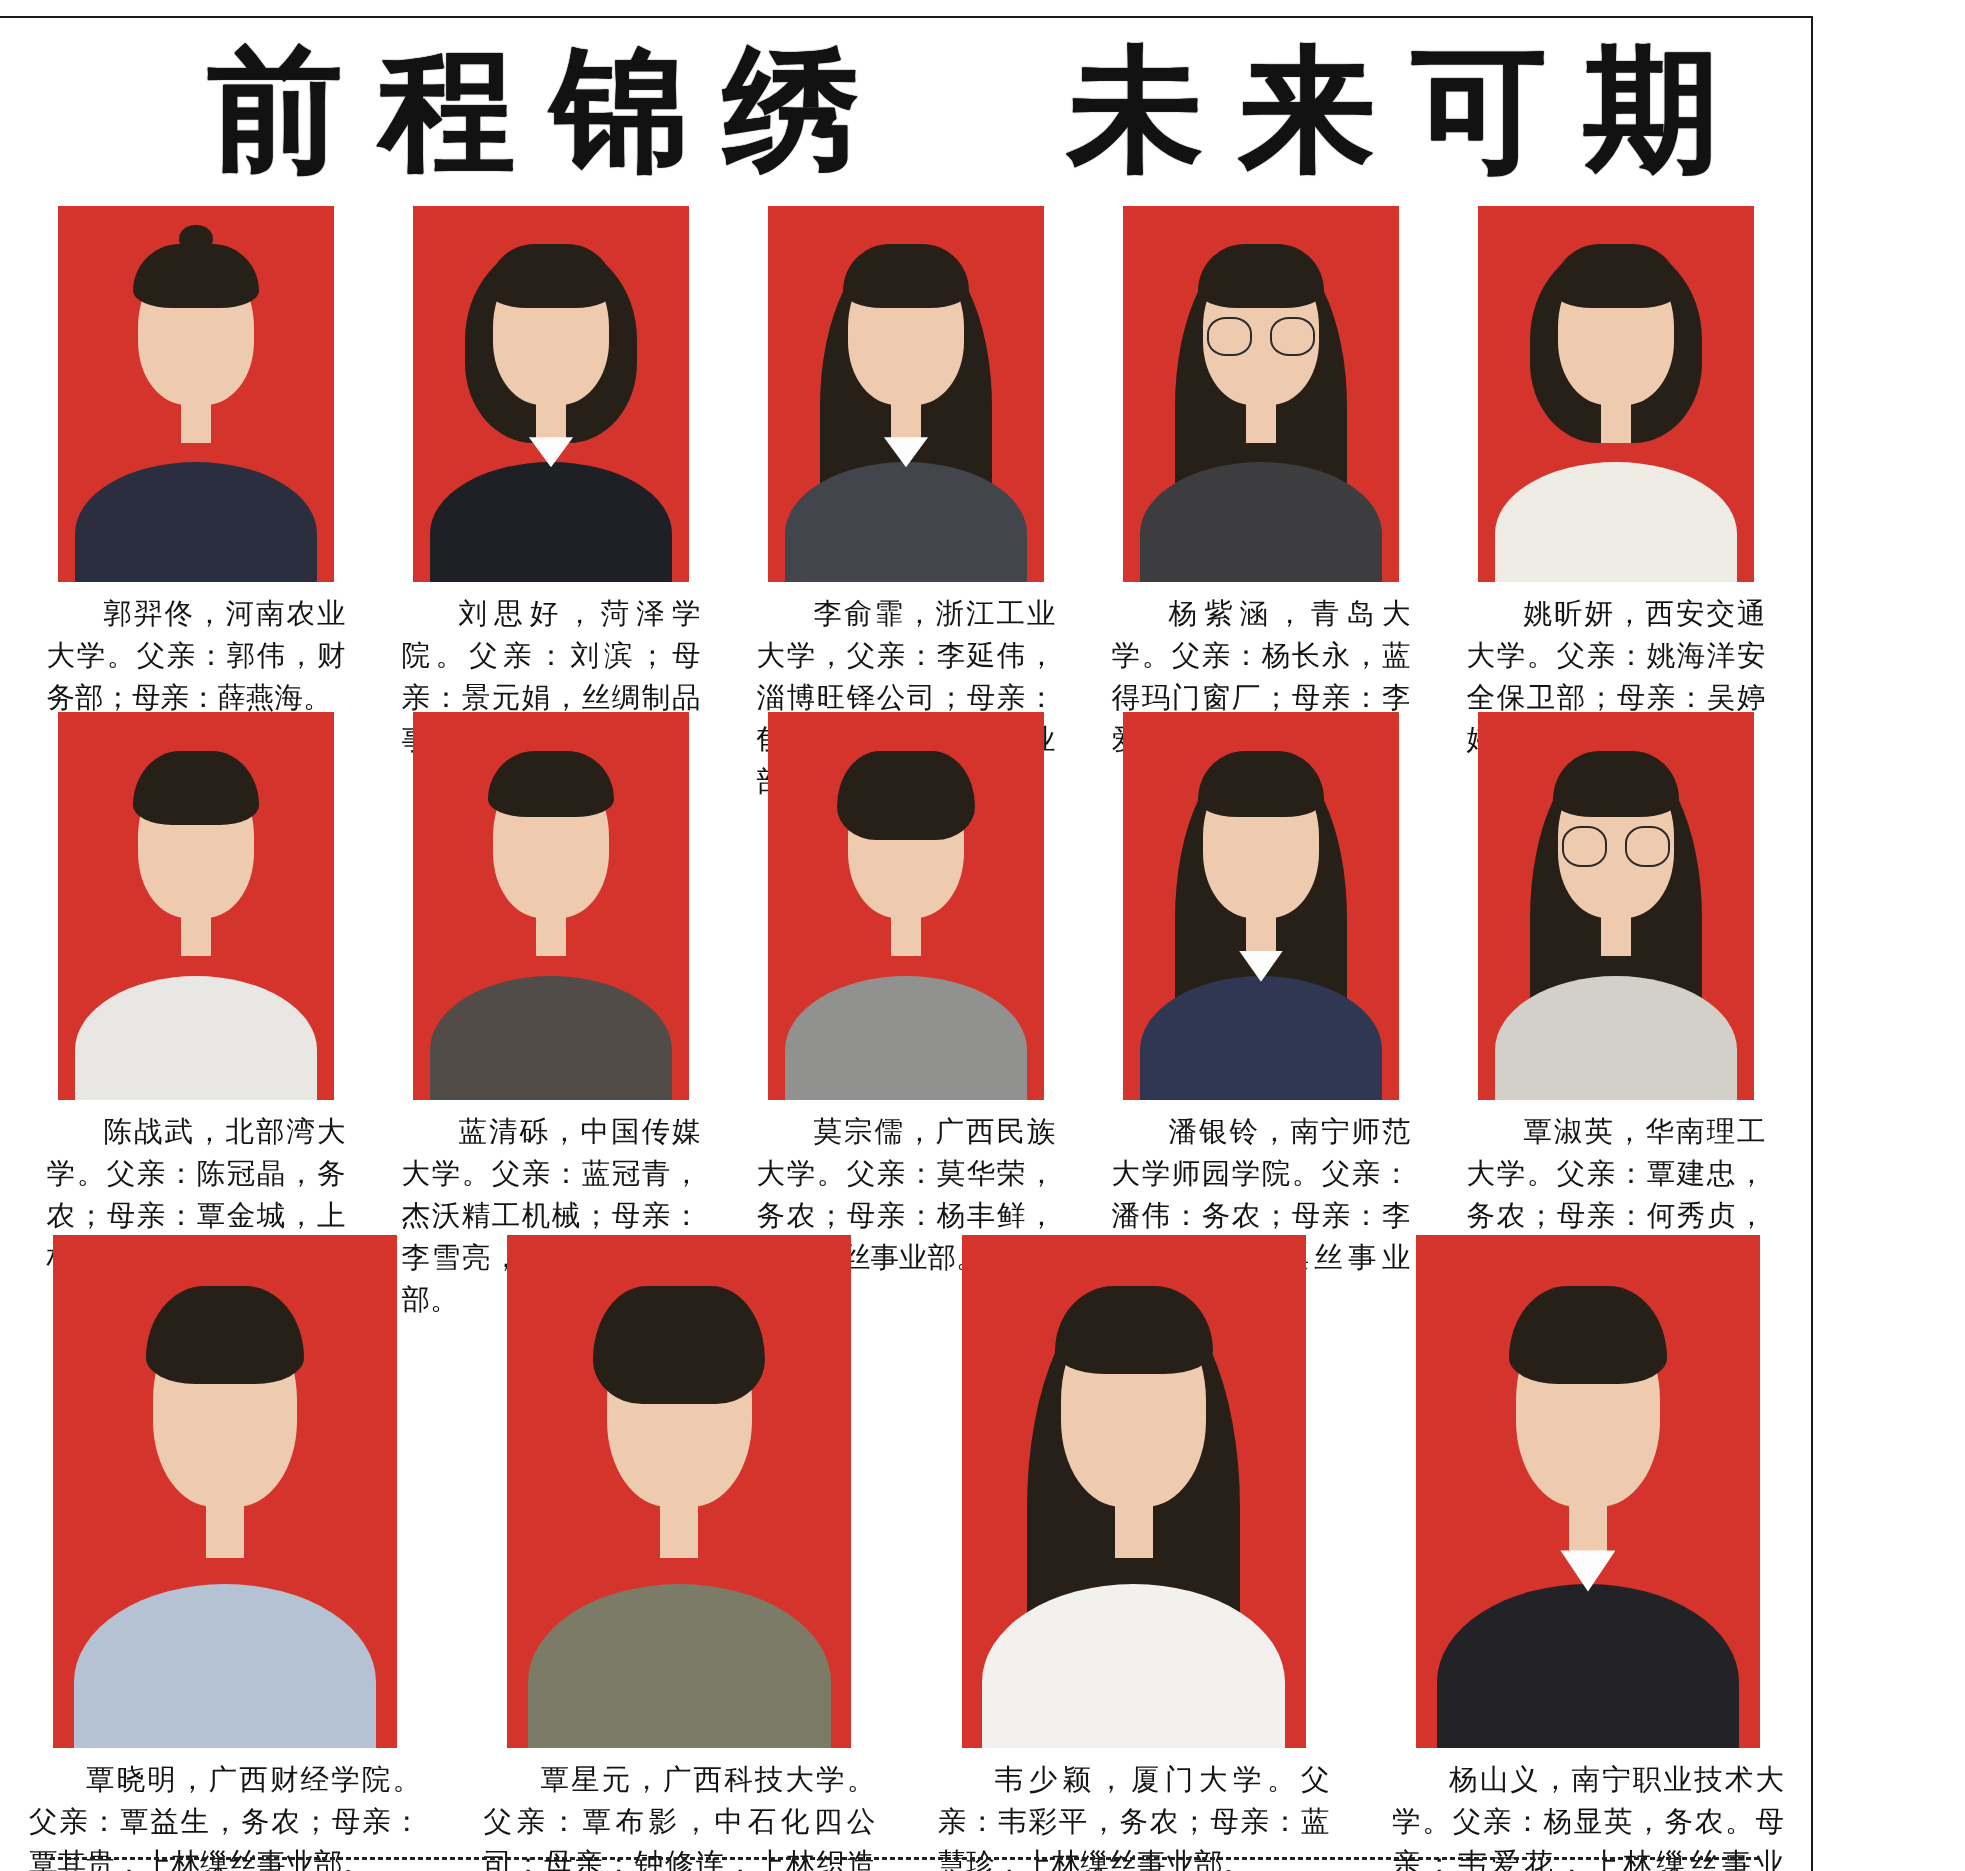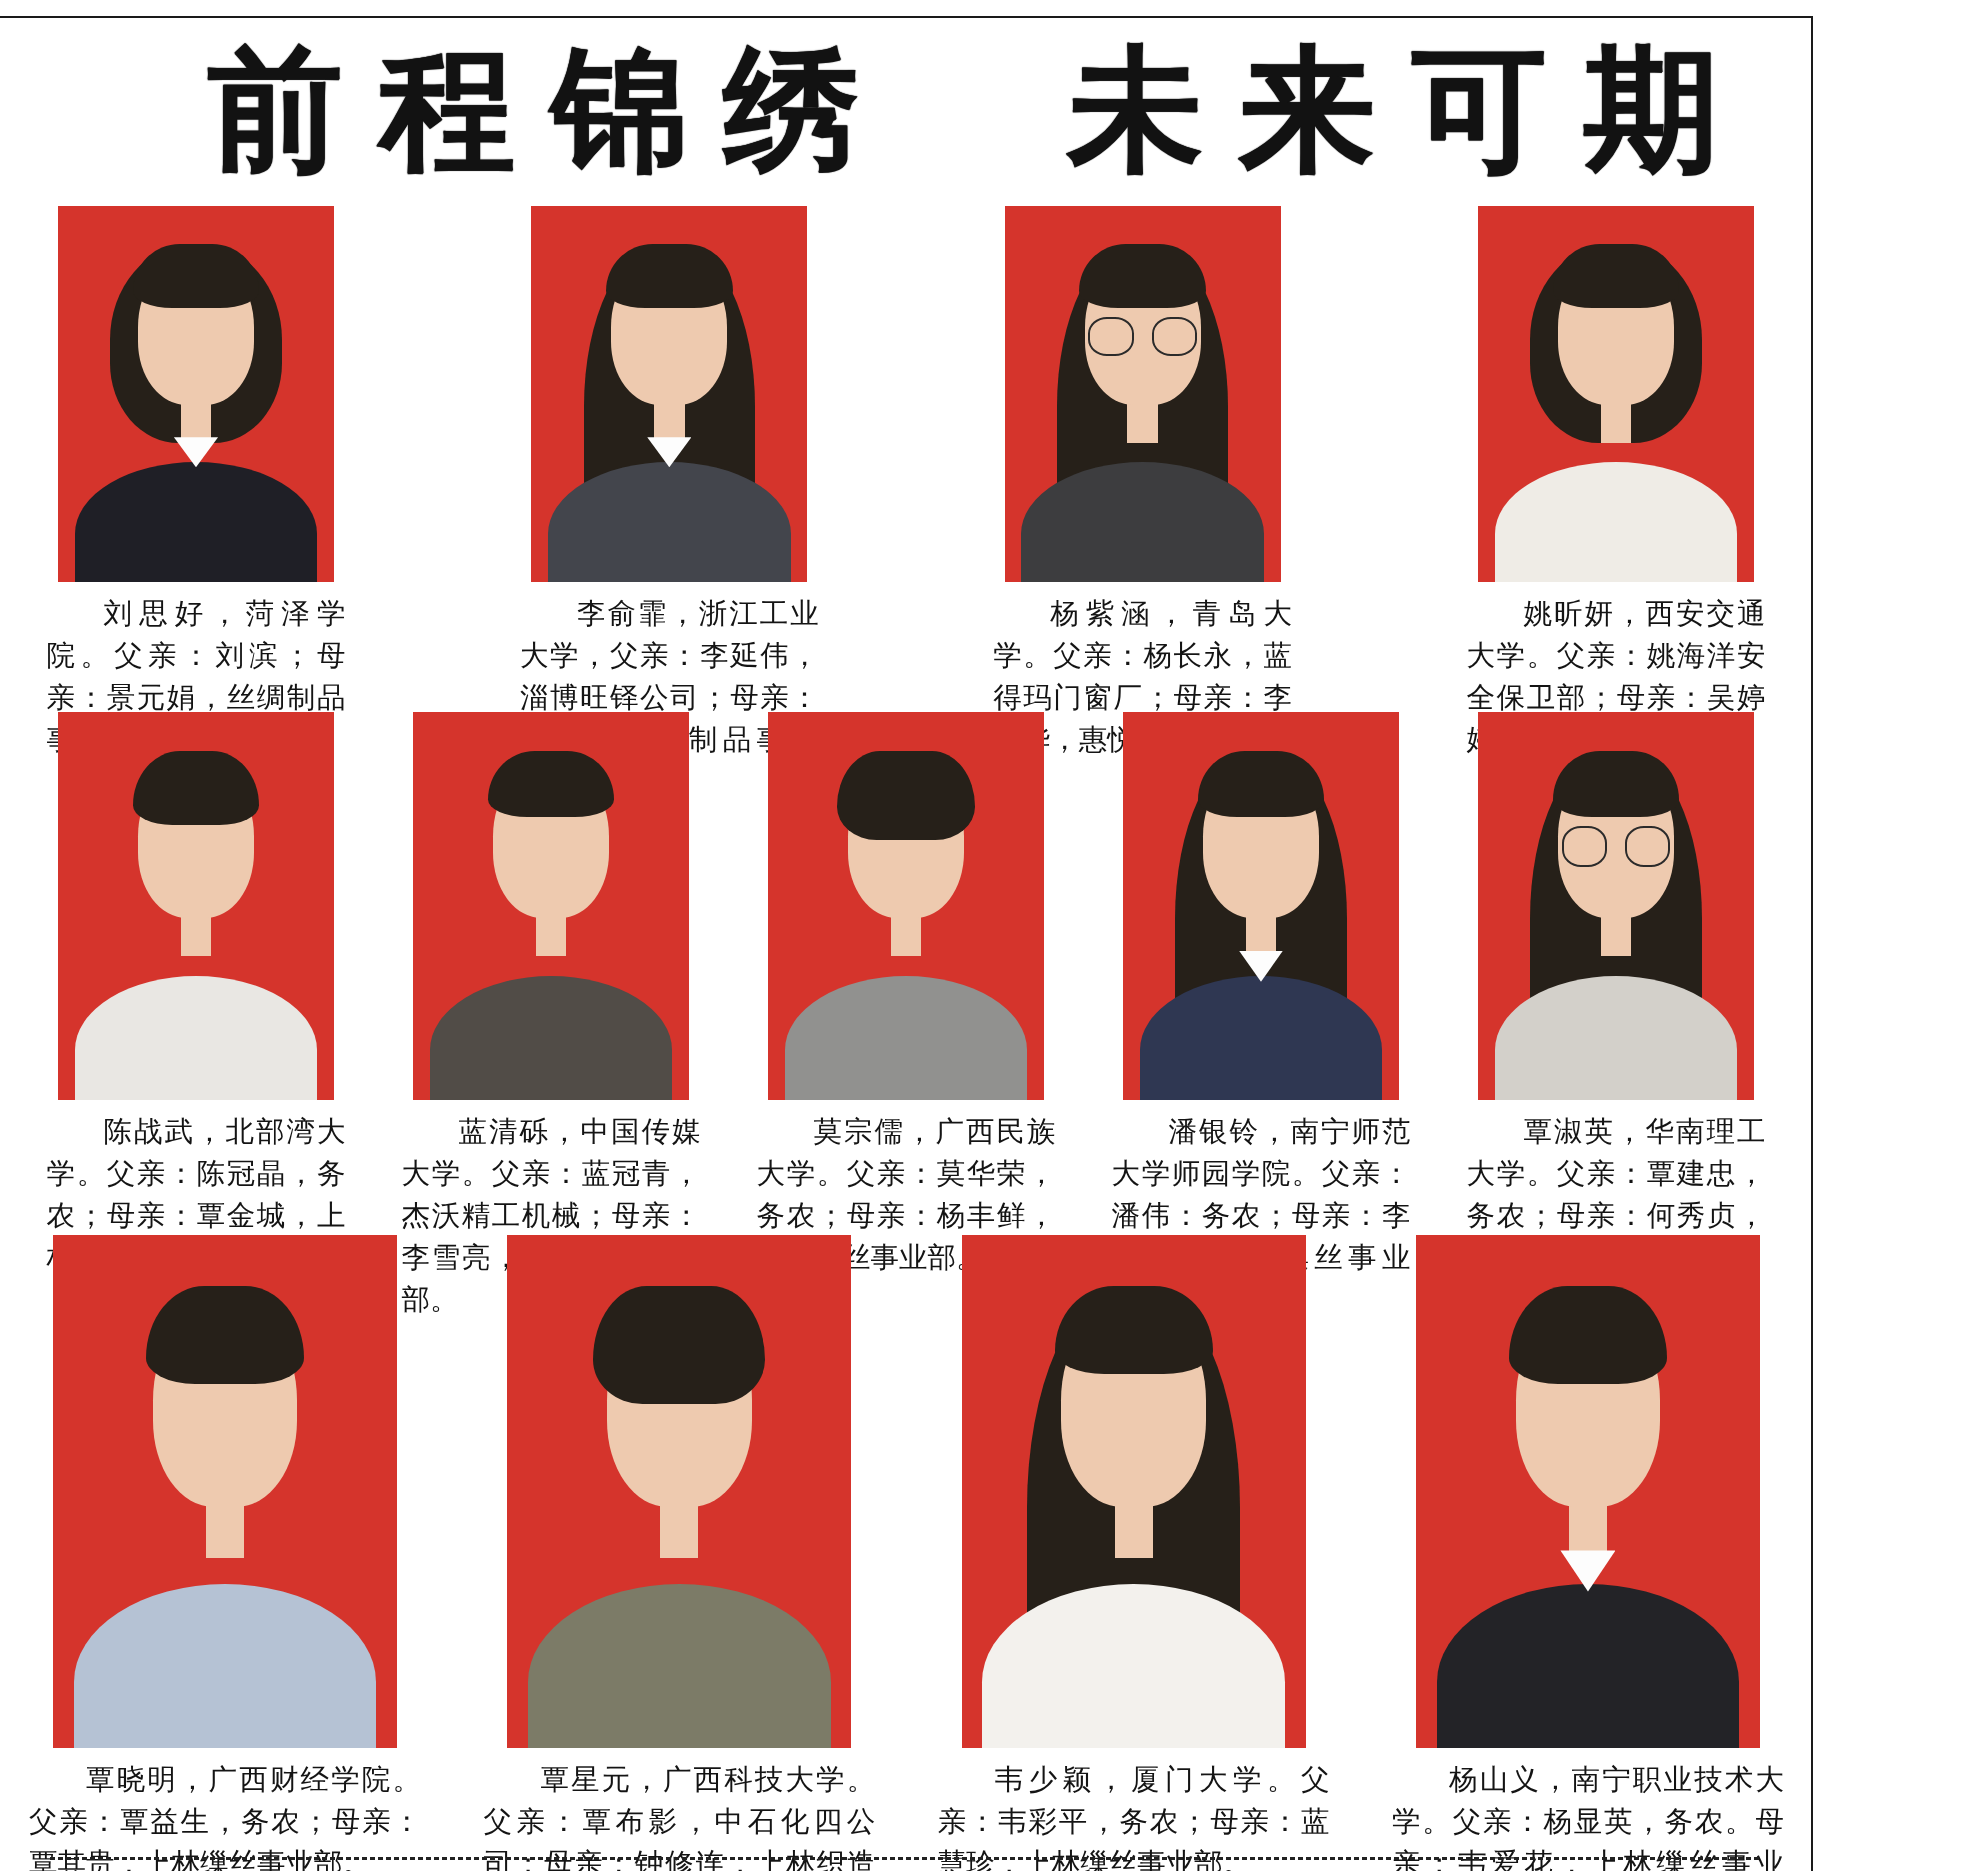--- a/index.html
+++ b/index.html
@@ -72,20 +72,32 @@
 </head>
 <body>
 
 <div id="page">
   <div class="frame"></div>
   <div class="title">前程锦绣　未来可期</div>
 
   <div class="row row1">
     <figure class="card">
       <div class="photo">
+        <div class="figure hair-bun" style="--cloth:#2a2e3f">
+          <div class="f-body"></div>
+            <div class="f-neck"></div>
+            <div class="f-head"></div>
+            <div class="f-hairtop"></div>
+            <div class="f-bun"></div>
+        </div>
+      </div>
+      <figcaption class="caption">郭羿佟，河南农业大学。父亲：郭伟，财务部；母亲：薛燕海。</figcaption>
+    </figure>
+    <figure class="card">
+      <div class="photo">
         <div class="figure hair-bob has-collar" style="--cloth:#1f1f26">
           <div class="f-hairback"></div>
             <div class="f-body"></div>
             <div class="f-neck"></div>
             <div class="f-head"></div>
             <div class="f-hairtop"></div>
             <div class="f-collar"></div>
         </div>
       </div>
       <figcaption class="caption">刘思好，菏泽学院。父亲：刘滨；母亲：景元娟，丝绸制品事业部。</figcaption>

